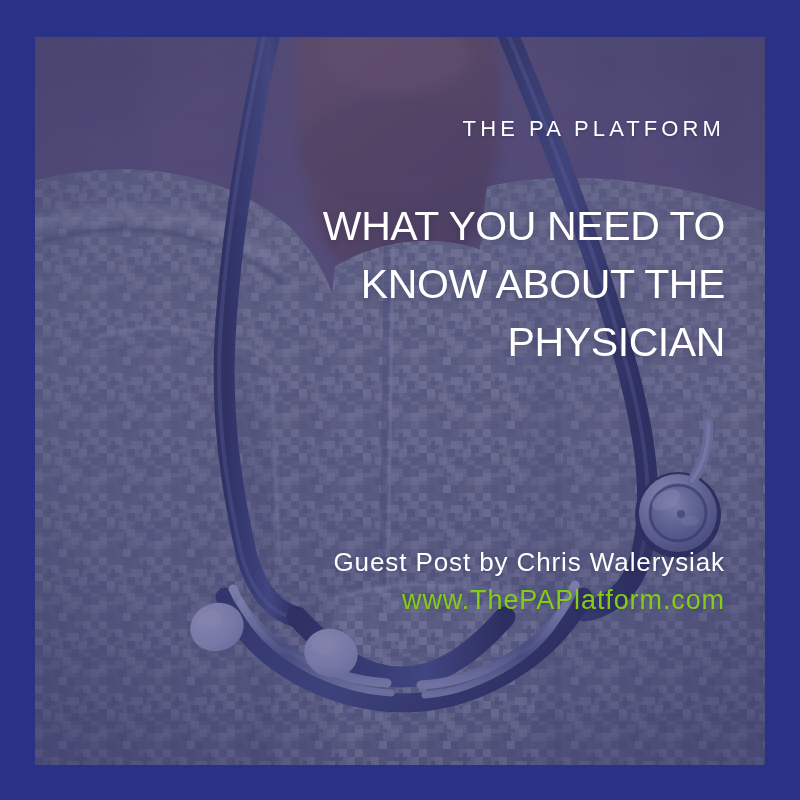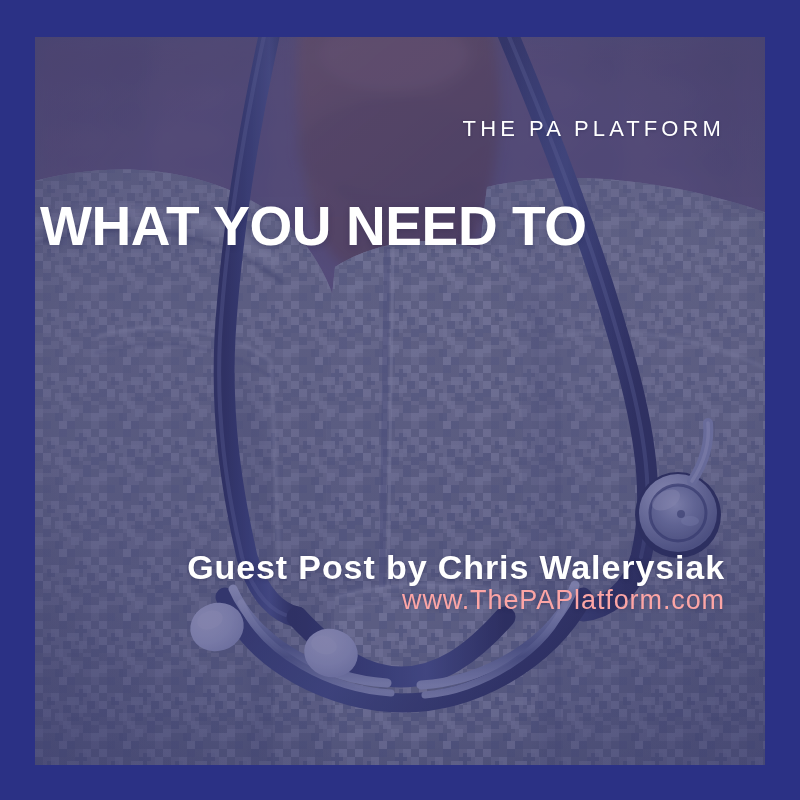--- a/index.html
+++ b/index.html
@@ -60,20 +60,21 @@
     pointer-events: none;
   }
 
   
   #text-block {
     position: absolute;
     left: 40px;
     top: 37px;
     width: 685px;
     height: 728px;
+    text-align: right;
     pointer-events: none;
   }
 
   #eyebrow {
     position: absolute;
     right: 0;
     top: 81px;
     color: #ffffff;
     font-size: 22px;
     font-weight: 300;
@@ -82,46 +83,46 @@
     white-space: nowrap;
     text-shadow: 0 1px 3px rgba(25,25,60,0.30);
   }
 
   #headline {
     position: absolute;
     right: 0;
     top: 160px;
     width: 100%;
     color: #ffffff;
-    font-size: 55px;
-    font-weight: 700;
+    font-size: 41px;
+    font-weight: 400;
     line-height: 58px;
     letter-spacing: -0.4px;
     text-transform: uppercase;
     text-shadow: 0 2px 6px rgba(25,25,60,0.22);
   }
   #headline .hl-line { display: block; white-space: nowrap; }
 
   #byline {
     position: absolute;
     right: 0;
     top: 508px;
     color: #ffffff;
-    font-size: 34px;
-    font-weight: 700;
+    font-size: 26px;
+    font-weight: 400;
     letter-spacing: 0.9px;
     line-height: 1.32;
     white-space: nowrap;
     text-shadow: 0 1px 4px rgba(25,25,60,0.28);
   }
   #website {
     position: absolute;
     right: 0;
     top: 546px;
-    color: #fca5a5;
+    color: #84cc16;
     font-size: 27px;
     font-weight: 300;
     letter-spacing: 0.9px;
     line-height: 1.32;
     white-space: nowrap;
     text-shadow: 0 1px 4px rgba(25,25,60,0.28);
   }
 </style>
 </head>
 <body>
@@ -383,20 +384,22 @@
     <div id="photo-tint"></div>
     <div id="photo-tint2"></div>
   </div>
 
   <div id="text-block">
 
     <div id="eyebrow">THE PA PLATFORM</div>
 
     <div id="headline">
       <span class="hl-line">WHAT YOU NEED TO</span>
+      <span class="hl-line">KNOW ABOUT THE</span>
+      <span class="hl-line">PHYSICIAN</span>
     </div>
 
     <div id="byline">Guest Post by Chris Walerysiak</div>
 
     <div id="website">www.ThePAPlatform.com</div>
   </div>
 
 </div>
 
 </body></html>

